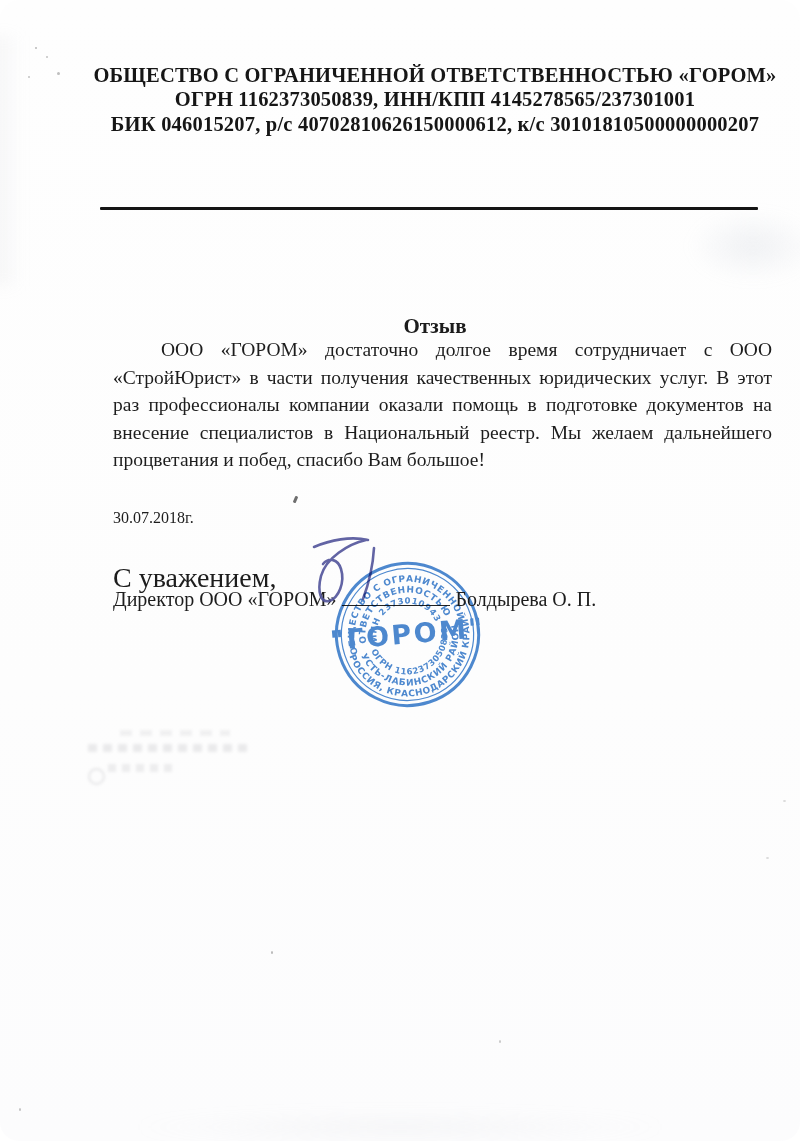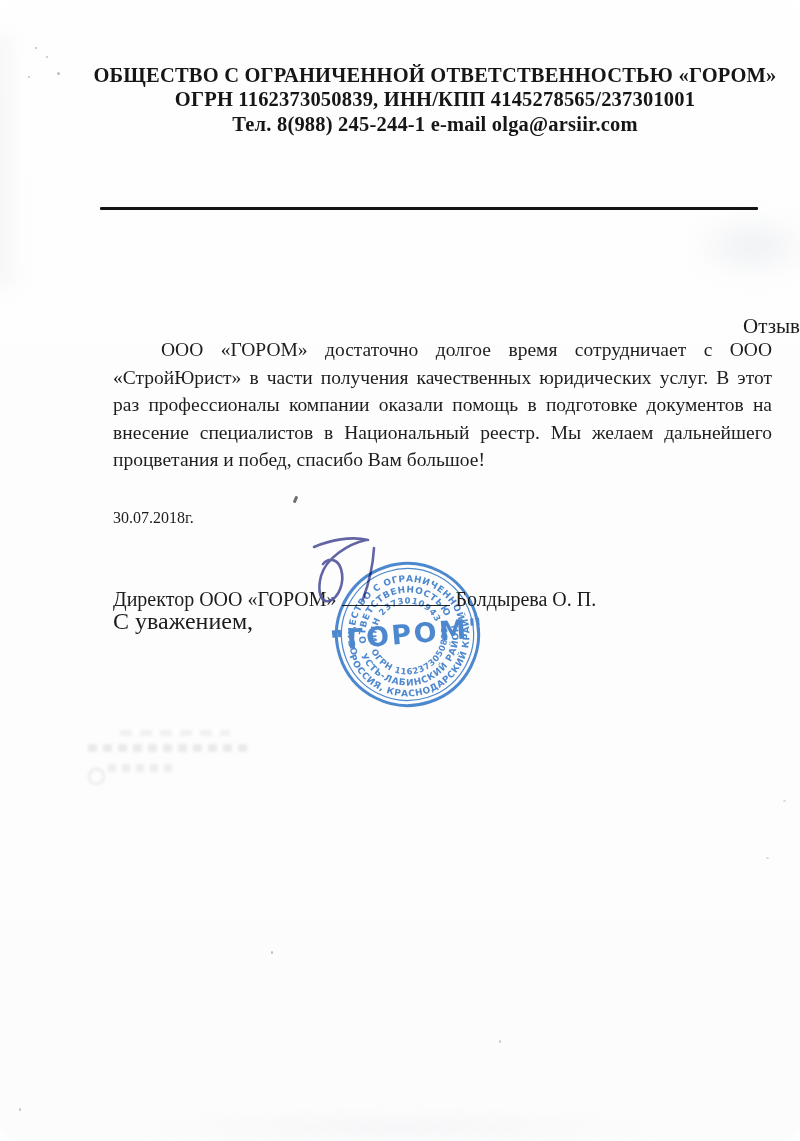--- a/index.html
+++ b/index.html
@@ -26,34 +26,34 @@
     position:absolute;left:70px;top:63px;width:730px;
     text-align:center;font-weight:bold;color:#161616;
     font-size:20.5px;line-height:24.4px;letter-spacing:.2px;
   }
   .rule{
     position:absolute;left:100px;top:207px;width:658px;height:3px;
     background:#141414;border-radius:1px;
   }
   .doc-title{
     position:absolute;left:70px;top:314px;width:730px;
-    text-align:right;font-weight:normal;font-size:21px;color:#1c1c1c;
+    text-align:center;font-weight:bold;font-size:21px;color:#1c1c1c;
   }
   .doc-body{
     position:absolute;left:113px;top:336px;width:659px;
     font-size:19.5px;line-height:27.5px;color:#1d1d1d;
     text-align:justify;text-indent:48px;
   }
   .doc-date{
     position:absolute;left:113px;top:509px;
     font-size:16px;color:#1d1d1d;
   }
   .closing{
     position:absolute;left:113px;top:566px;
-    font-size:24px;color:#1d1d1d;line-height:23px;margin-top:44px;
+    font-size:28px;color:#1d1d1d;line-height:23px;
   }
   .sign-row{
     position:absolute;left:113px;top:588px;
     font-size:20px;color:#1d1d1d;white-space:nowrap;
   }
   .sig-underline{
     display:inline-block;width:108px;height:15px;
     border-bottom:1.7px solid #222;
     margin-left:5px;vertical-align:baseline;
   }
@@ -97,21 +97,21 @@
 
 <div class="page">
 
   <div class="shade shade-topright"></div>
   <div class="shade shade-left"></div>
   <div class="shade shade-bottom"></div>
 
   <div class="letterhead">
     <div>ОБЩЕСТВО С ОГРАНИЧЕННОЙ ОТВЕТСТВЕННОСТЬЮ «ГОРОМ»</div>
     <div>ОГРН 1162373050839, ИНН/КПП 4145278565/237301001</div>
-    <div>Тел. 8(988) 245-244-1 e-mail olga@arsiir.com</div>
+    <div>БИК 046015207, р/с 40702810626150000612, к/с 30101810500000000207</div>
   </div>
 
   <div class="rule"></div>
 
   <div class="doc-title">Отзыв</div>
 
   <div class="doc-body">ООО «ГОРОМ» достаточно долгое время сотрудничает с ООО «СтройЮрист» в части получения качественных юридических услуг. В этот раз профессионалы компании оказали помощь в подготовке документов на внесение специалистов в Национальный реестр. Мы желаем дальнейшего процветания и побед, спасибо Вам большое!</div>
 
   <div class="doc-date">30.07.2018г.</div>
 

